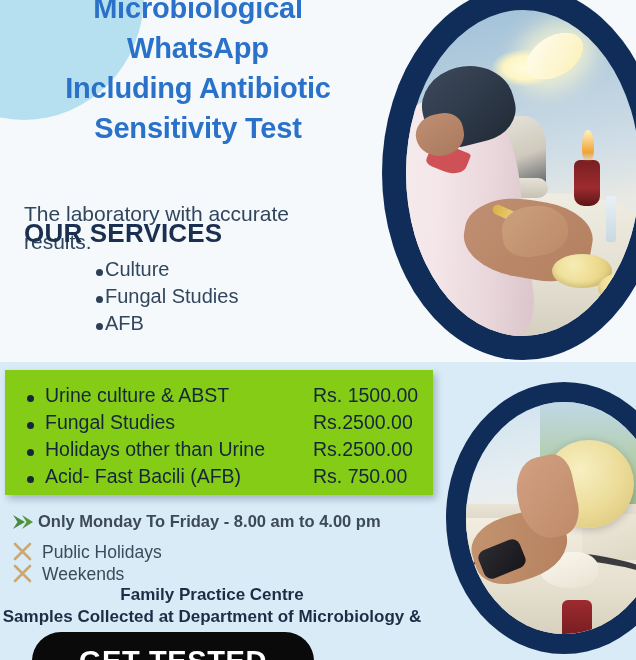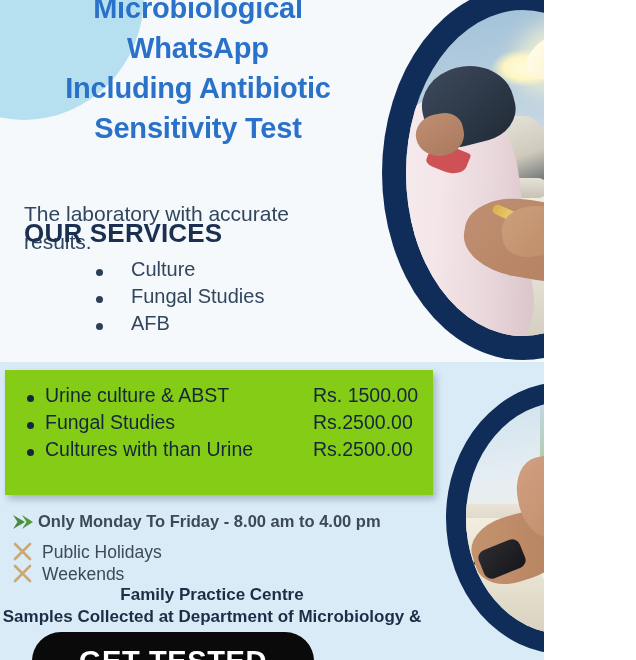--- a/index.html
+++ b/index.html
@@ -1,20 +1,20 @@
 <!DOCTYPE html>
 <html><head>
 <meta charset="utf-8">
 <style>
   html,body{margin:0;padding:0;background:#fff;}
   body{font-family:"Liberation Sans",sans-serif;}
 
   #poster{
     position:relative;
-    width:544px;height:660px;
+    width:636px;height:660px;
     overflow:hidden;
     background:#f4f8fb;
   }
 
   
   .bg-lower{
     position:absolute;left:0;right:0;top:362px;bottom:0;
     background:#d9ebf6;
   }
   .bg-upper{
@@ -147,21 +147,21 @@
   }
   .our-services{
     position:absolute;left:24px;top:218px;
     color:#1b3050;font-weight:bold;font-size:26px;letter-spacing:.2px;
   }
   .svc-list{
     position:absolute;left:96px;top:256px;
     margin:0;padding:0;list-style:none;
     color:#32465e;font-size:20px;line-height:27px;
   }
-  .svc-list li{display:flex;align-items:baseline;gap:28px;}
+  .svc-list li{display:flex;align-items:baseline;gap:2px;}
   .dot{display:inline-block;width:7px;height:7px;border-radius:50%;background:#2b3f57;flex:none;}
   .reports{
     position:absolute;left:20px;top:340px;
     color:#33475f;font-size:17.5px;
   }
 
   
   .price-panel{
     position:absolute;left:5px;top:370px;width:428px;height:125px;
     background:#84cc16;
@@ -287,22 +287,27 @@
       <span class="pname">Urine culture &amp; ABST</span>
       <span class="pval">Rs. 1500.00</span>
     </div>
     <div class="price-row pr1">
       <span class="pdot"></span>
       <span class="pname">Fungal Studies</span>
       <span class="pval">Rs.2500.00</span>
     </div>
     <div class="price-row pr2">
       <span class="pdot"></span>
-      <span class="pname">Cultures with than Urine</span>
+      <span class="pname">Holidays other than Urine</span>
       <span class="pval">Rs.2500.00</span>
+    </div>
+    <div class="price-row pr3">
+      <span class="pdot"></span>
+      <span class="pname">Acid- Fast Bacili (AFB)</span>
+      <span class="pval">Rs. 750.00</span>
     </div>
   </div>
 
   <svg class="arrow-icon" viewBox="0 0 22 16">
     <path d="M1 1 L13 8 L1 15 L5.5 8 Z" fill="#4a8b3f"></path>
     <path d="M10 1 L21 8 L10 15 L14.5 8 Z" fill="#55973f"></path>
   </svg>
   <div class="sched-main">Only Monday To Friday - 8.00 am to 4.00 pm</div>
 
   <svg class="x-icon x1" viewBox="0 0 19 19">

